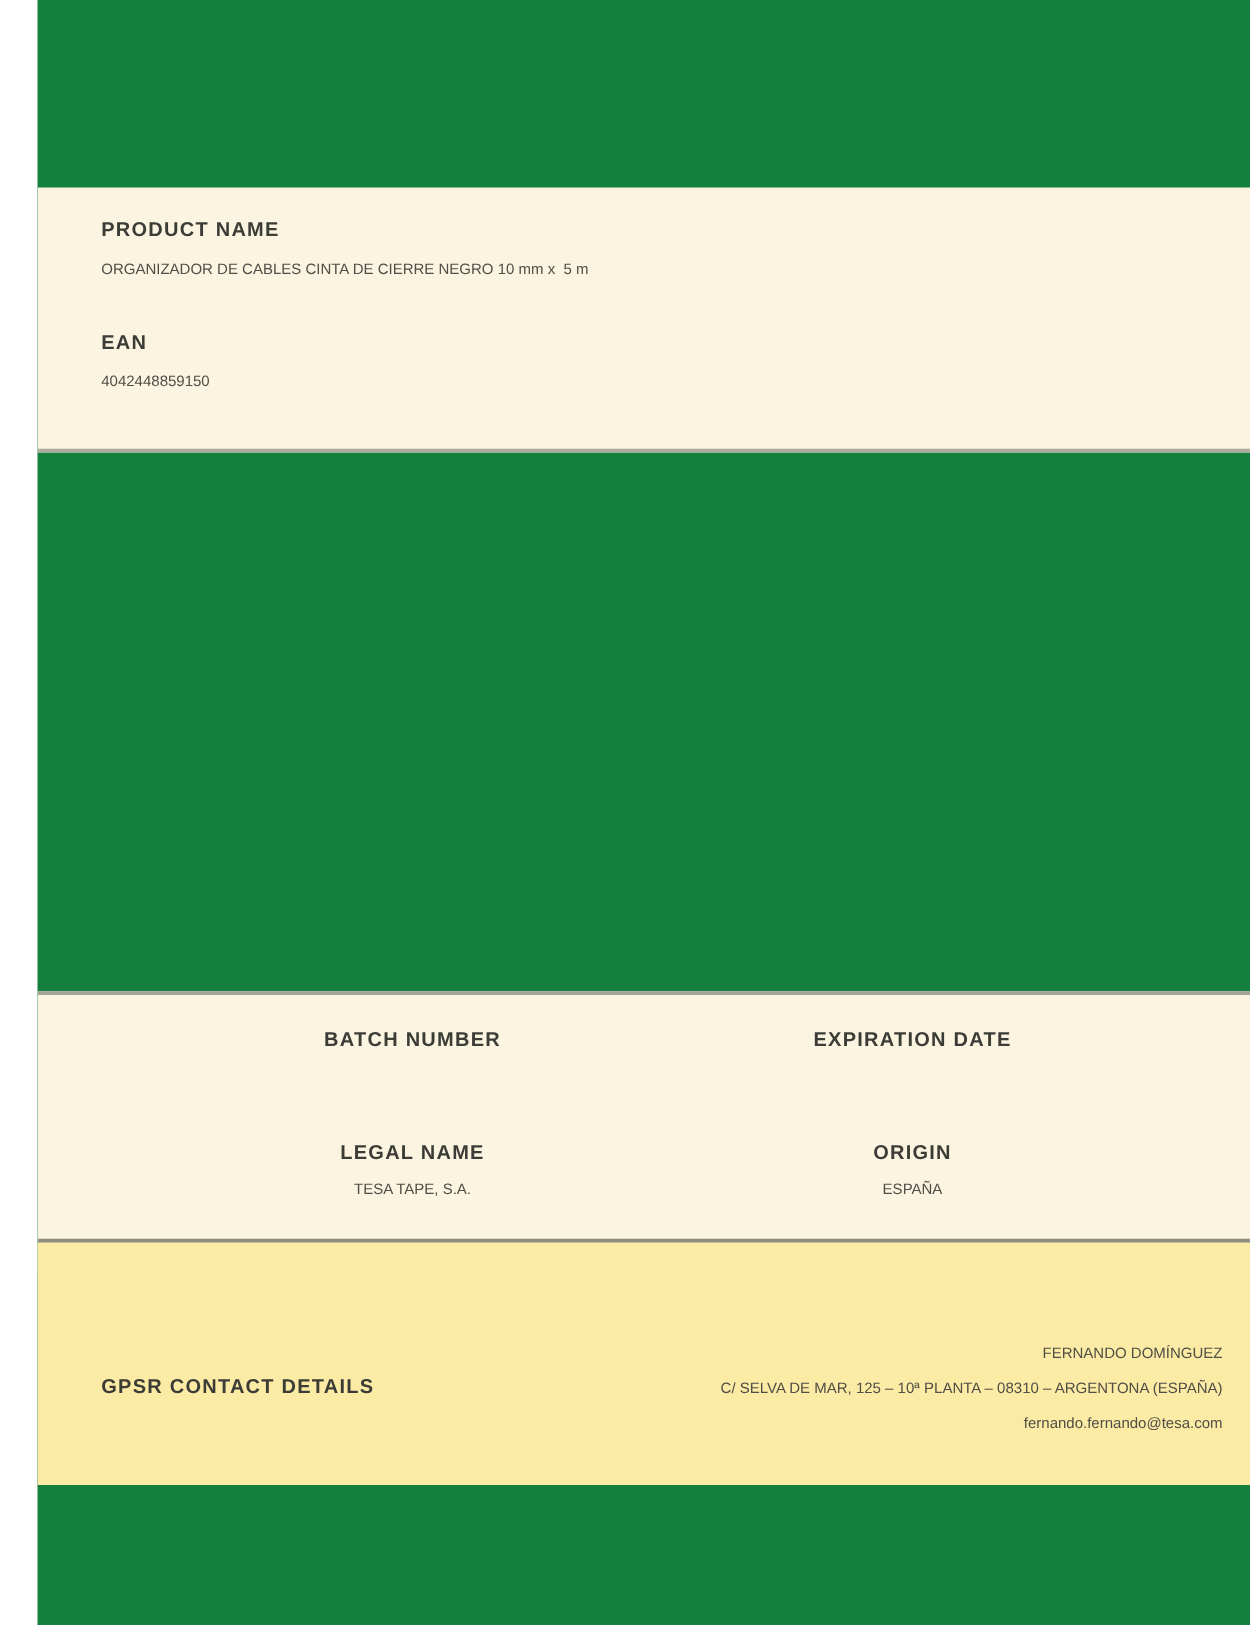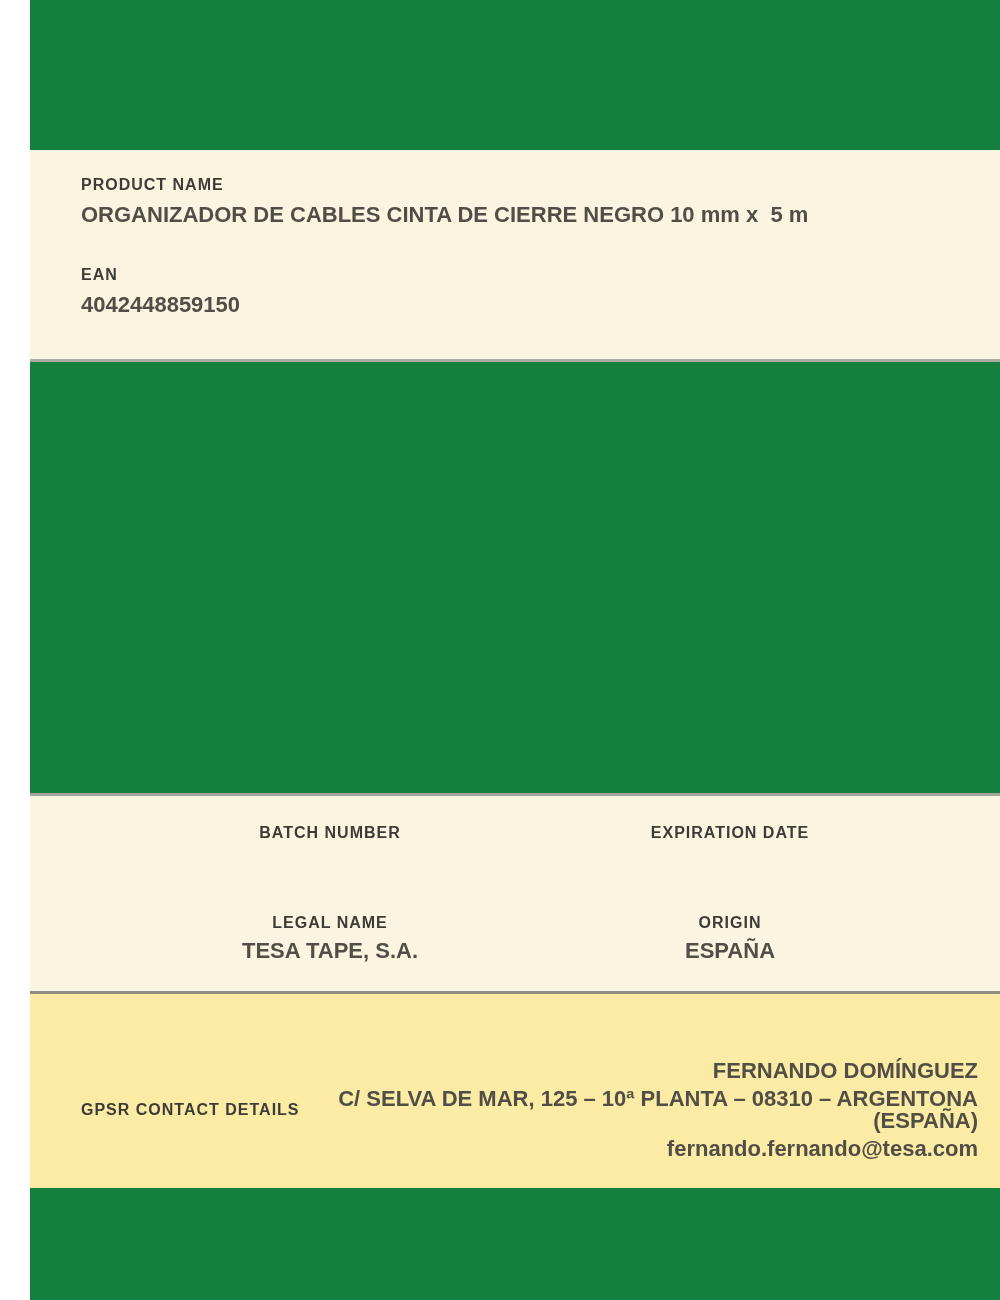--- a/index.html
+++ b/index.html
@@ -19,22 +19,22 @@
 
   
   .heading {
     font-size: 16px;
     font-weight: bold;
     letter-spacing: 1px;
     line-height: 20px;
     color: #3c3c37;
   }
   .value {
-    font-size: 22px;
-    font-weight: bold;
+    font-size: 12px;
+    font-weight: normal;
     line-height: 20px;
     color: #504e46;
     white-space: pre-wrap;
   }
 
   
   .band-product {
     position: absolute;
     left: 0; right: 0;
     top: 150px;

